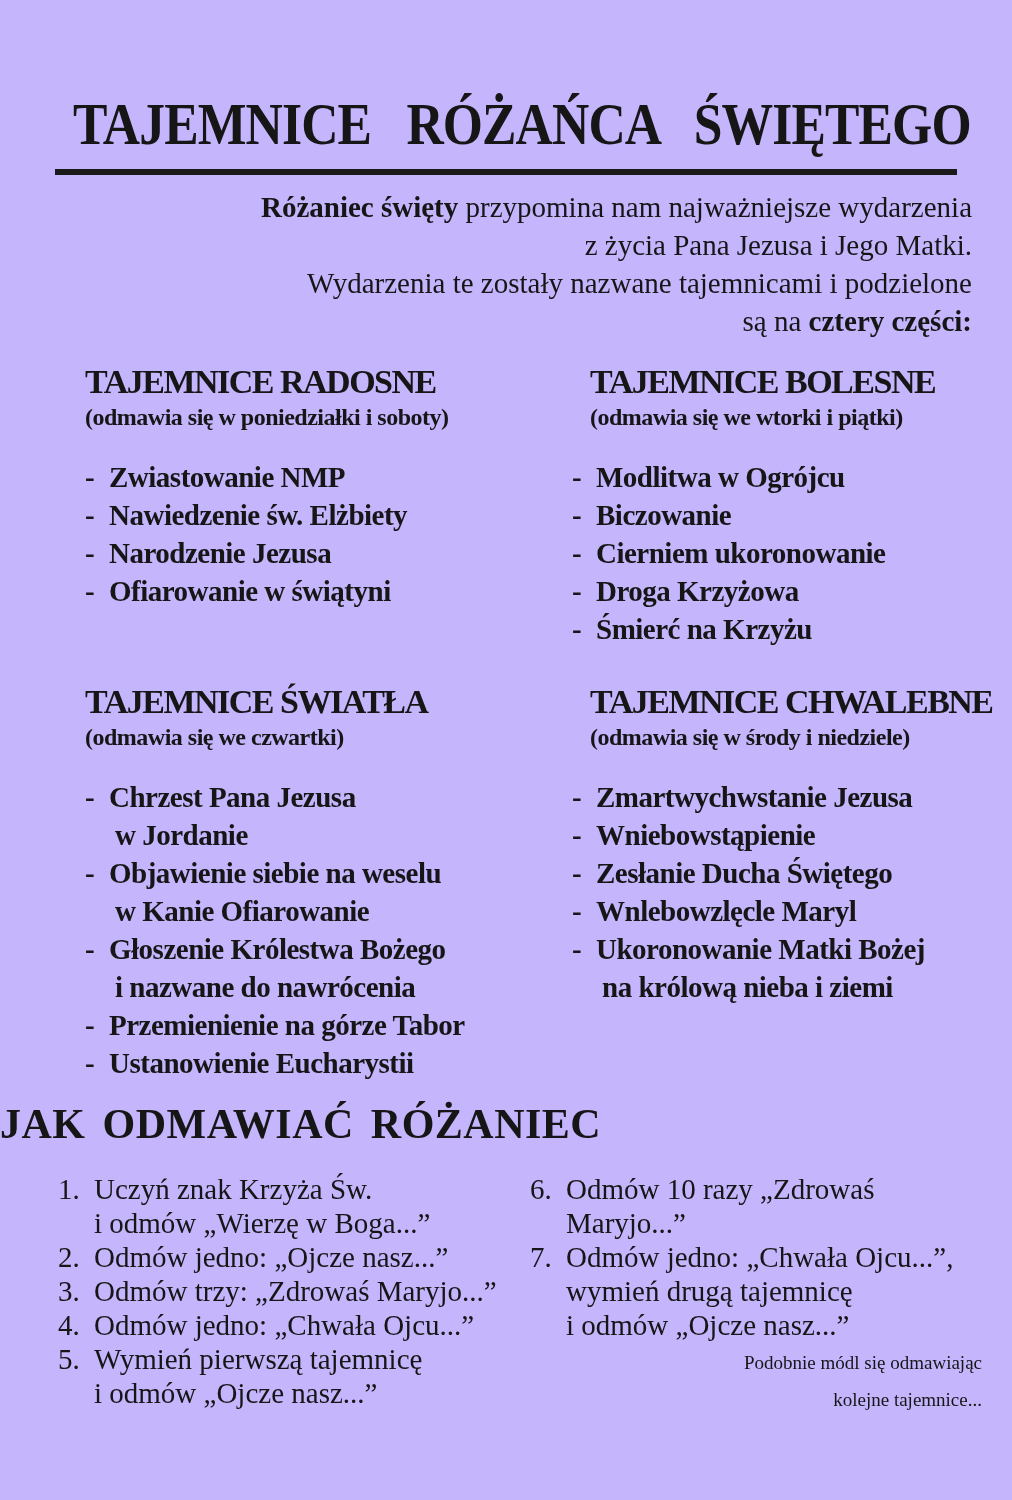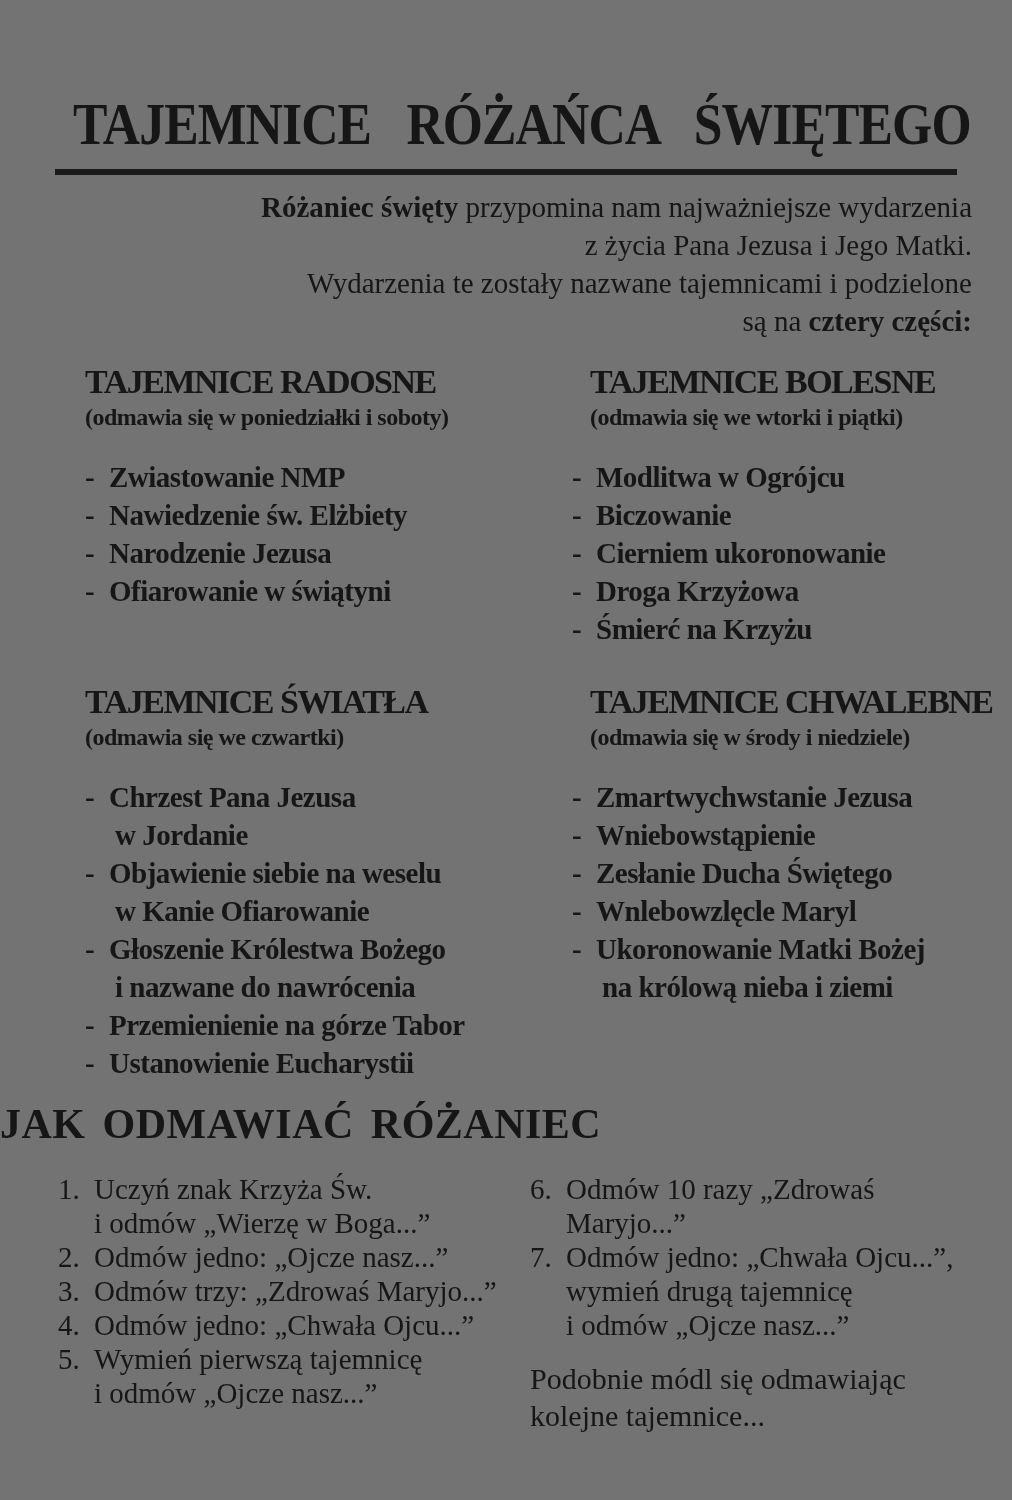--- a/index.html
+++ b/index.html
@@ -1,20 +1,20 @@
 <!DOCTYPE html>
 <html lang="pl"><head>
 <meta charset="utf-8">
 <style>
   html,body{margin:0;padding:0;background:#e8e8e8;}
   .page{
     position:relative;
     width:1012px;height:1500px;
     margin:0 auto;
-    background:#737373;
+    background:#c4b5fd;
     color:#161616;
     overflow:hidden;
     font-family:"Liberation Sans", sans-serif;
   }
   
   .title-wrap{
     margin-top:92px;
     text-align:center;
   }
   .doc-title{
@@ -100,24 +100,24 @@
     font-family:"Liberation Serif", serif;
     font-size:29px;
     line-height:34px;
   }
   .step{display:flex;margin:0;}
   .step .num{
     flex:0 0 36px;
   }
   .step .slines{flex:1;}
   .note{
-    margin-top:18px;
-    text-align:left;
-    font-family:"Liberation Serif", serif;
-    font-size:30px;
+    margin-top:2px;
+    text-align:right;
+    font-family:"Liberation Serif", serif;
+    font-size:19px;
     line-height:37px;
   }
 </style>
 </head>
 <body>
 
 <div class="page">
 
   <div class="title-wrap">
     <span class="doc-title">TAJEMNICE RÓŻAŃCA ŚWIĘTEGO</span>

